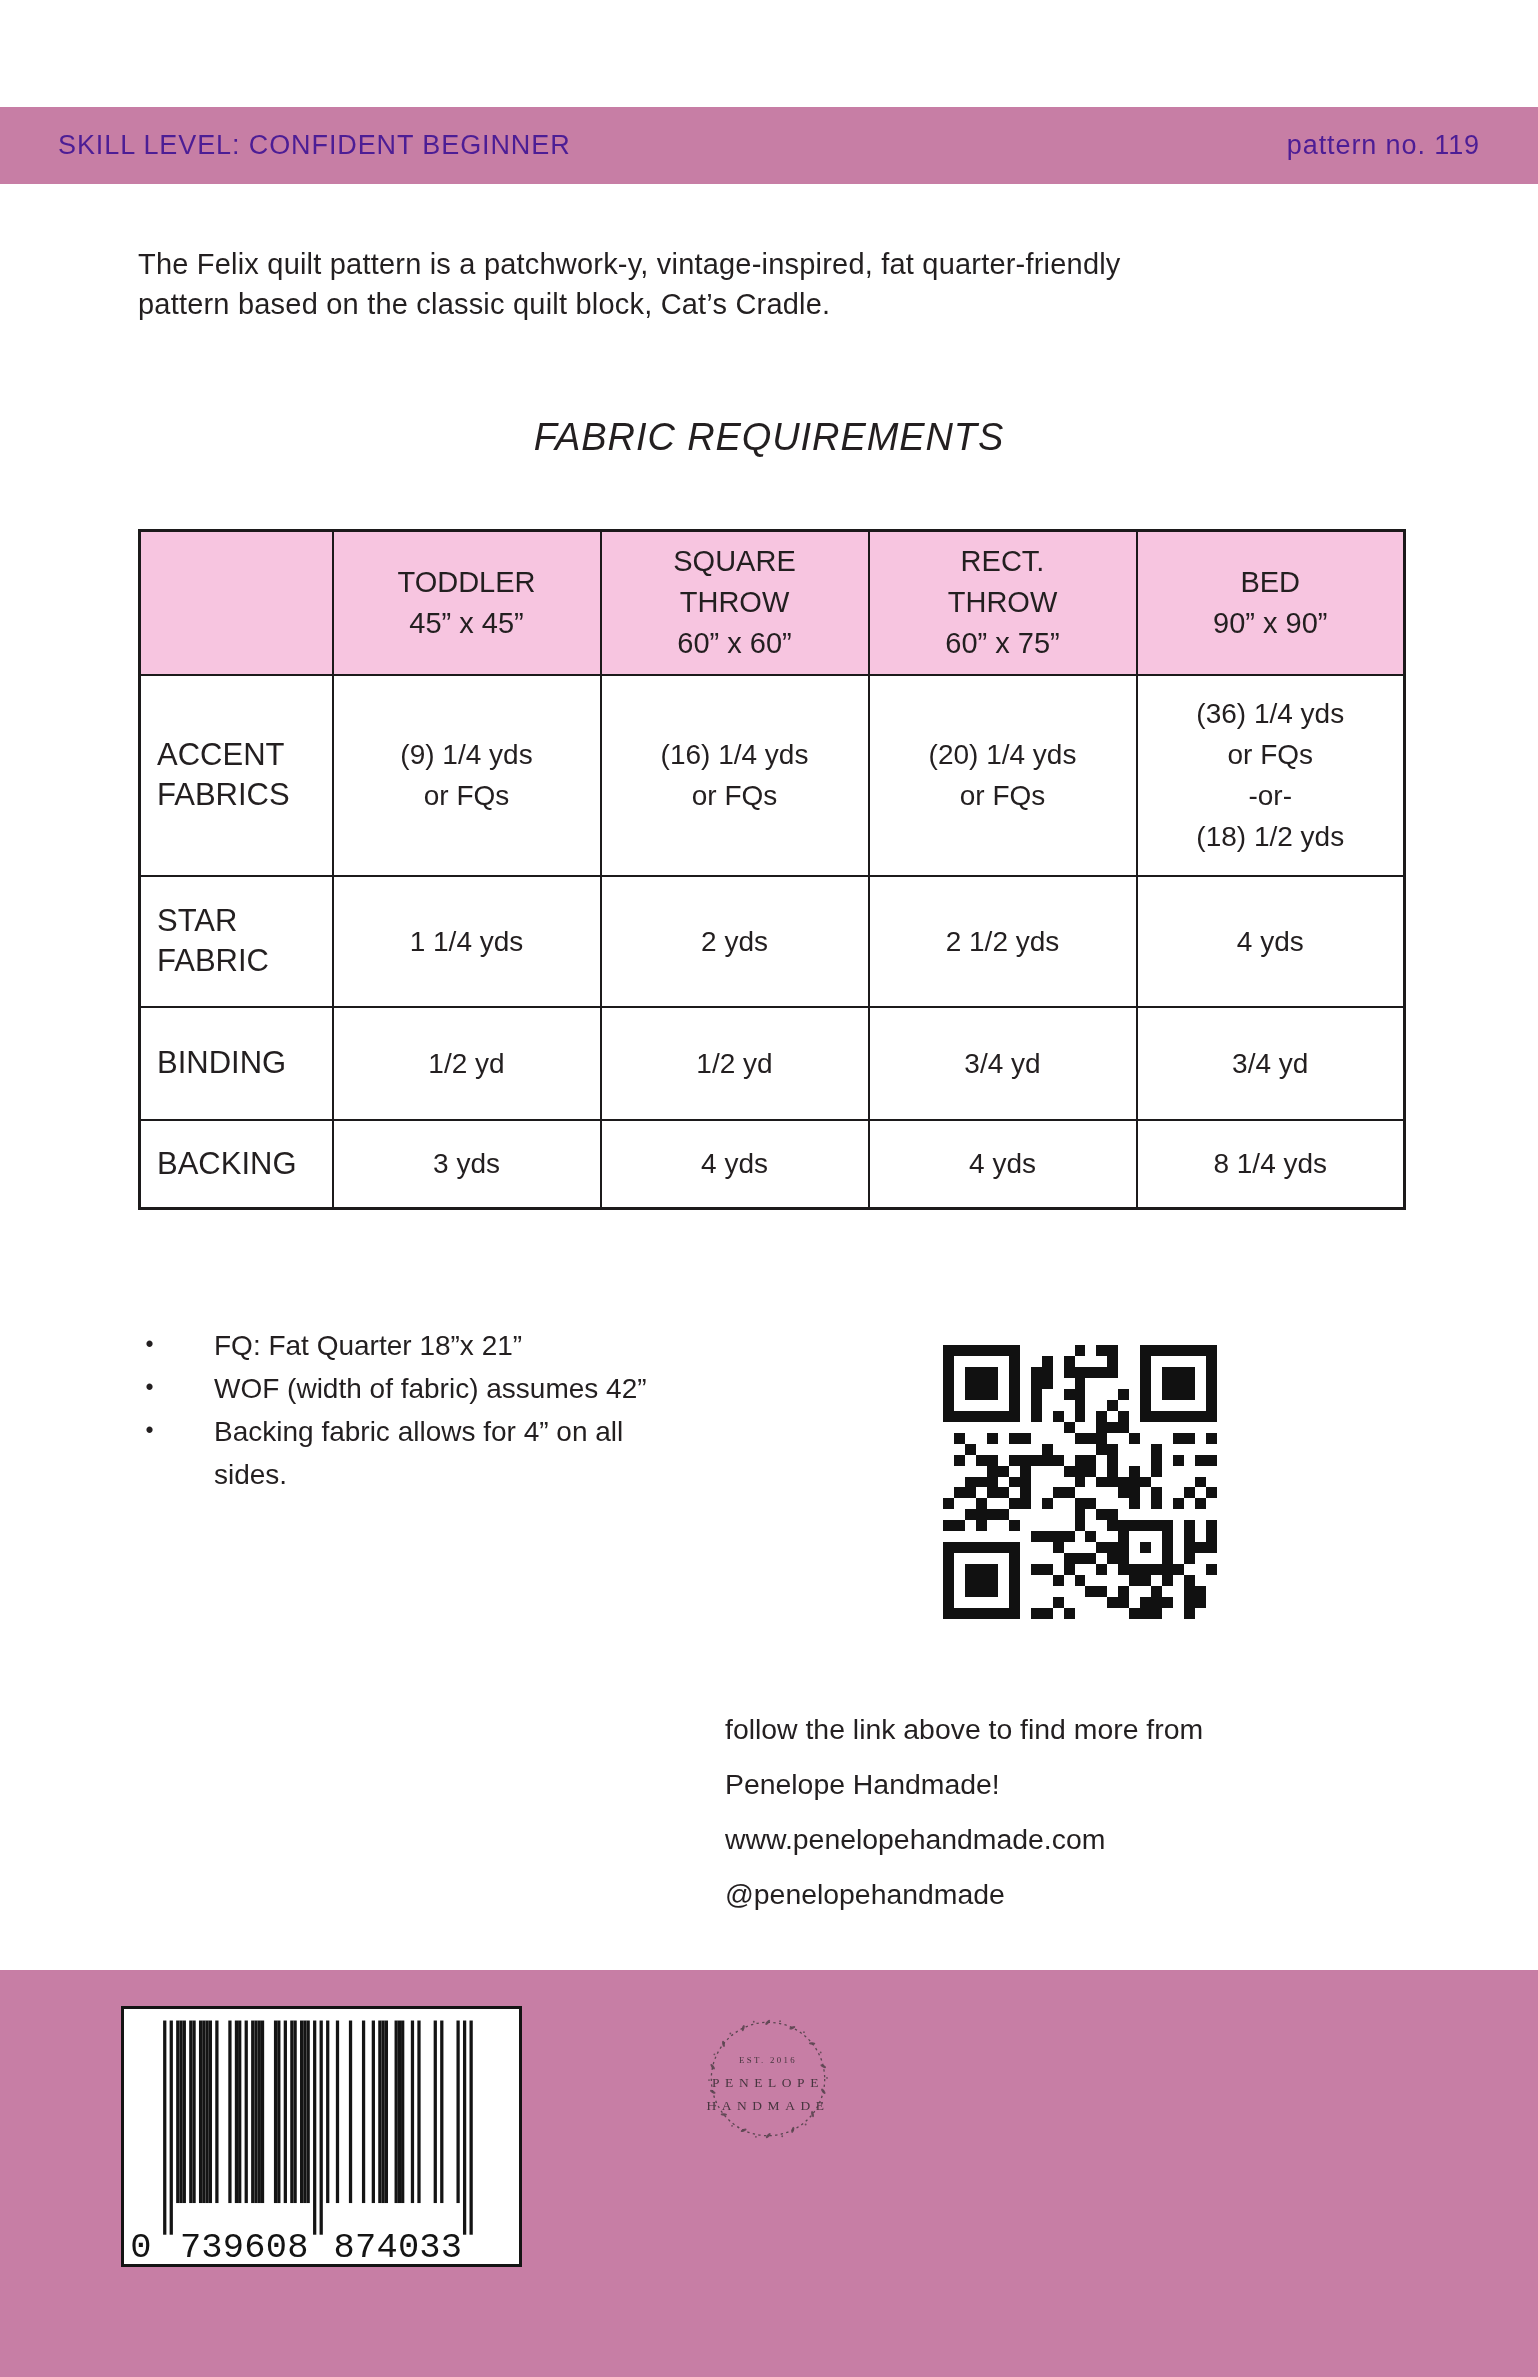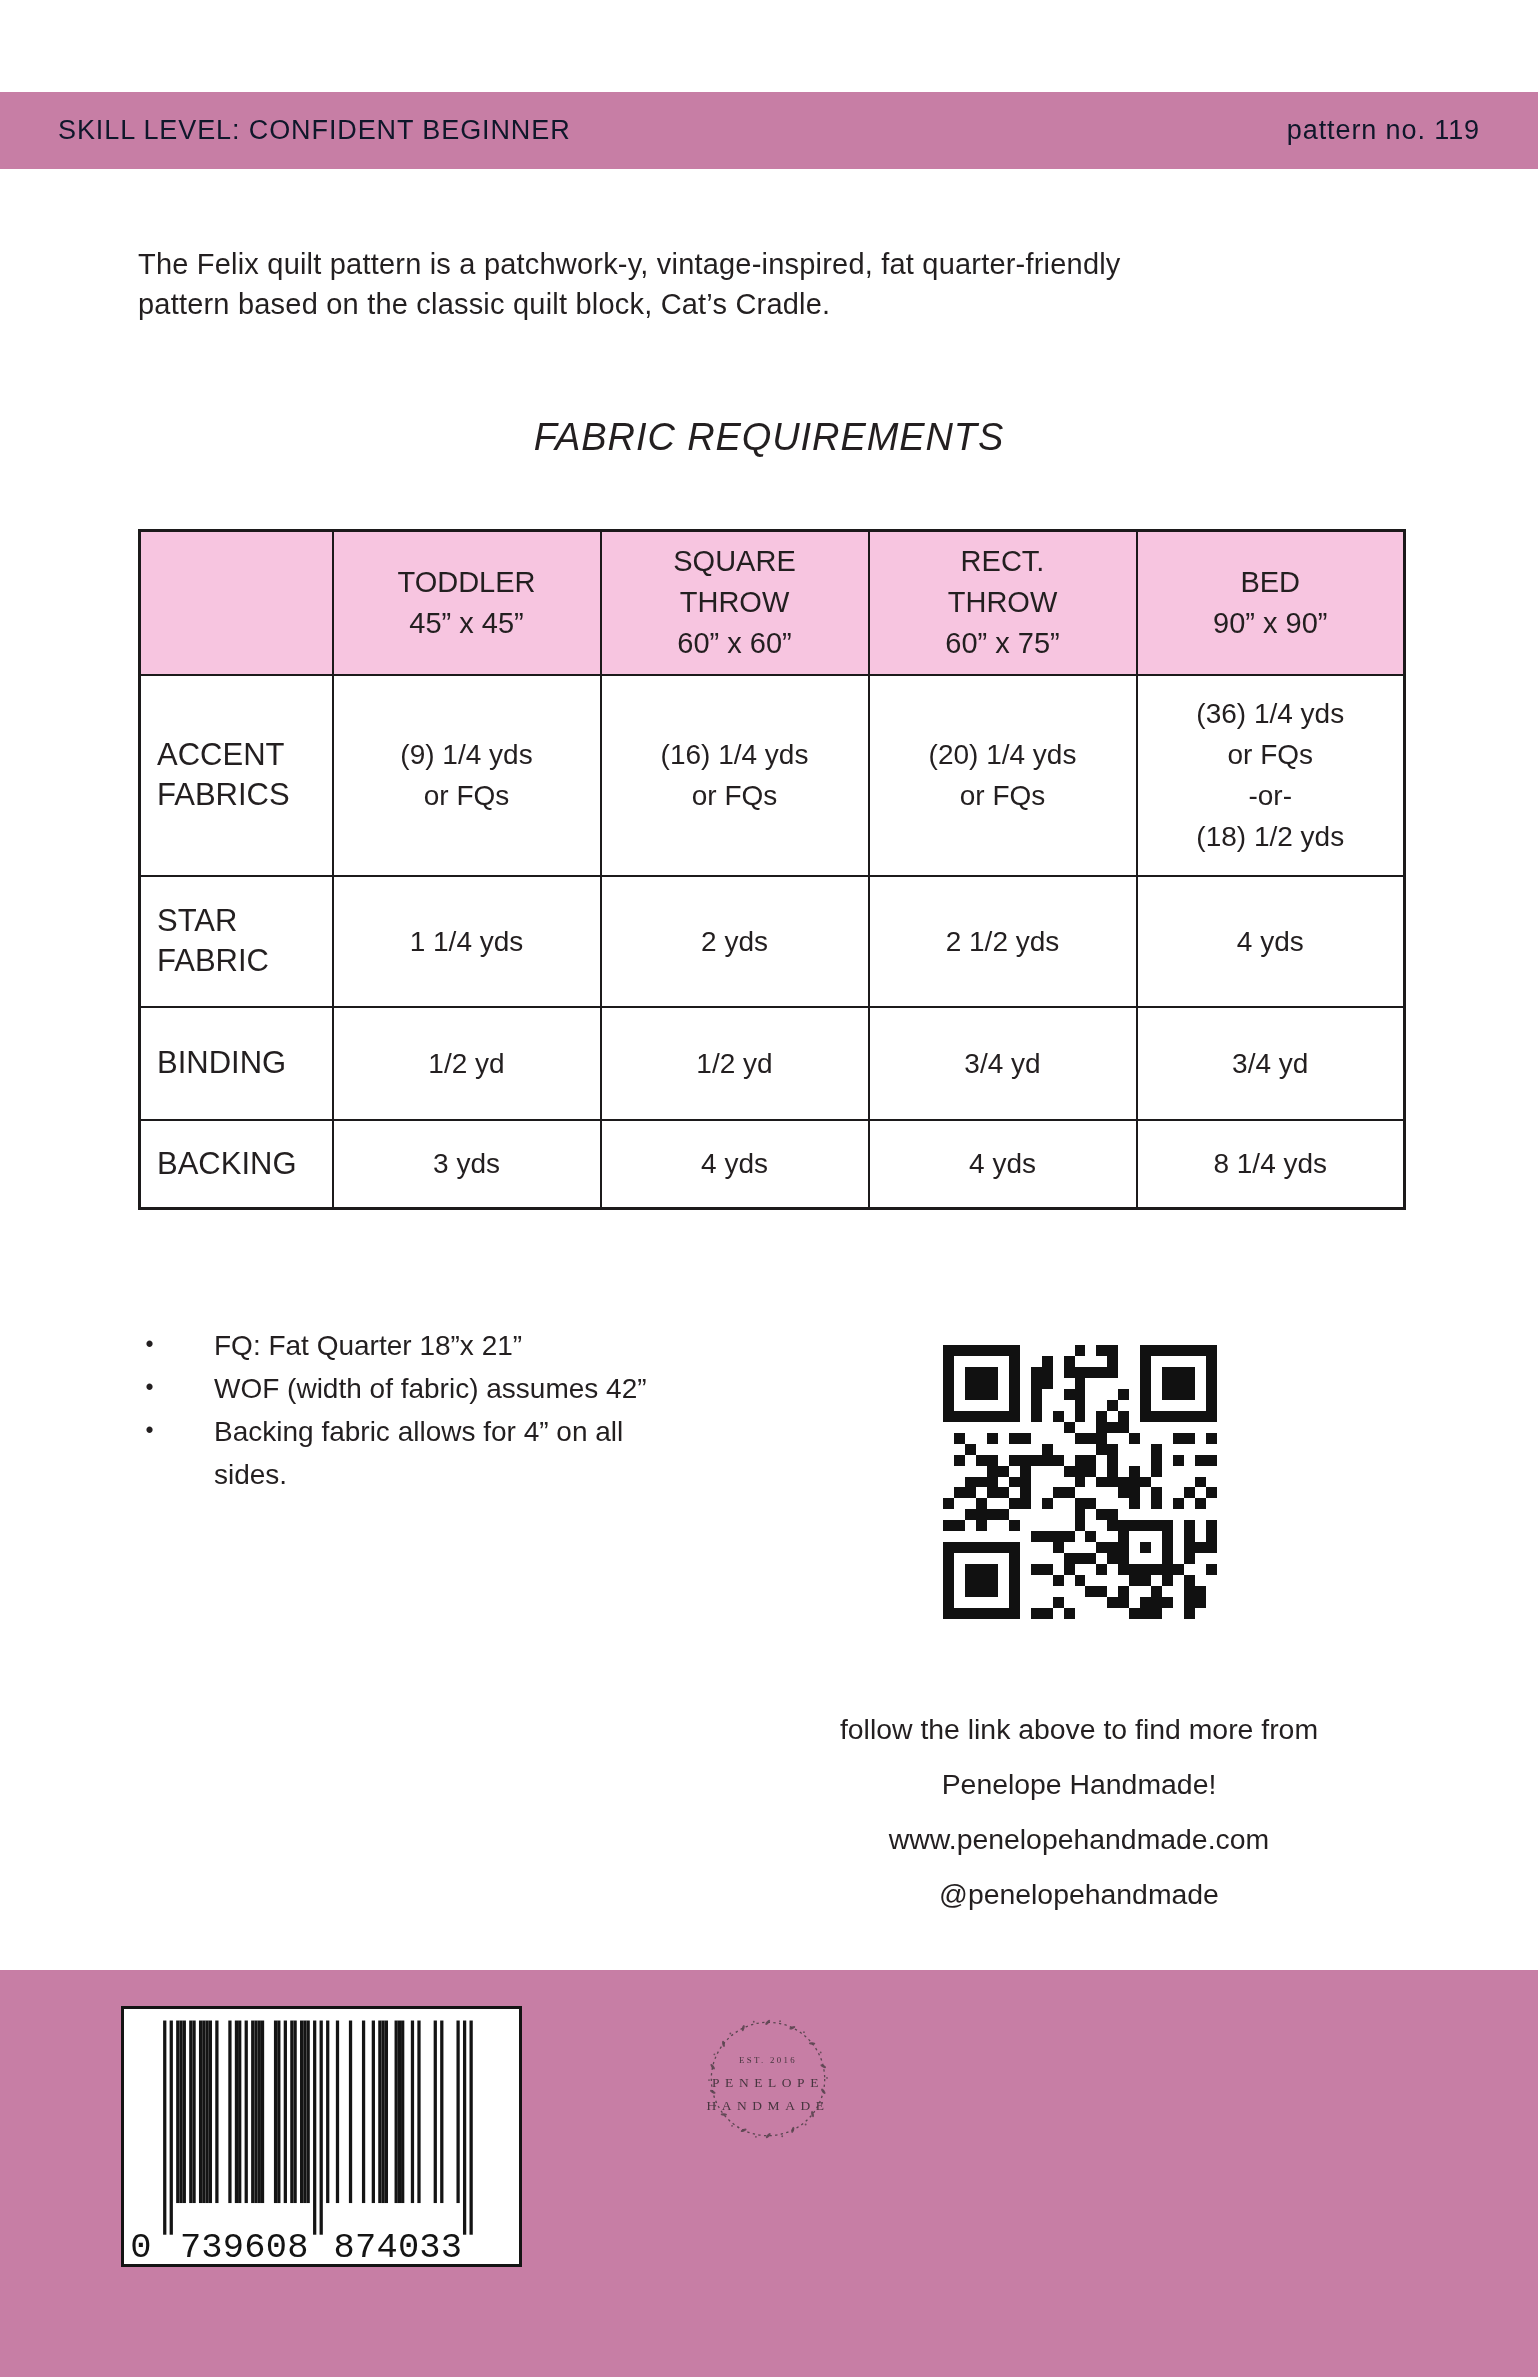--- a/index.html
+++ b/index.html
@@ -1,22 +1,22 @@
 <!DOCTYPE html>
 <html style="font-size:15px"><head>
 <meta charset="utf-8">
 <style>
   html,body{margin:0;padding:0;background:#e8e8e8;}
   .page{position:relative;width:1538px;height:2377px;background:#ffffff;overflow:hidden;
         font-family:"Liberation Sans",sans-serif;color:#231f20;margin:0 auto;}
 
   
-  .top-banner{position:absolute;left:0;top:92px;width:100%;height:77px;background:#c77ea5;
+  .top-banner{position:absolute;left:0;top:107px;width:100%;height:77px;background:#c77ea5;
               display:flex;align-items:center;justify-content:space-between;
-              padding:0 58px;box-sizing:border-box;color:#0f172a;
+              padding:0 58px;box-sizing:border-box;color:#4c1d95;
               font-size:27px;letter-spacing:0.9px;}
 
   
   .intro{position:absolute;left:138px;top:244px;font-size:29px;line-height:40px;letter-spacing:0.2px;}
 
   
   .title{position:absolute;left:0;top:416px;width:100%;text-align:center;
          font-size:38px;font-weight:400;letter-spacing:0.9px;margin:0;font-style:italic;}
 
   
@@ -30,21 +30,21 @@
 
   
   .notes{position:absolute;left:138px;top:1324px;list-style:none;margin:0;padding:0;font-size:28px;}
   .notes li{position:relative;padding-left:76px;line-height:43px;}
   .notes .bullet{position:absolute;left:7.5px;top:-0.9px;font-size:23px;}
 
   
   .qr{position:absolute;left:943px;top:1345px;width:274px;height:274px;}
 
   
-  .promo{position:absolute;left:725px;top:1702px;width:708px;text-align:center;
+  .promo{position:absolute;left:725px;top:1702px;width:708px;text-align:left;
          font-size:28.4px;line-height:55px;}
 
   
   .footer-band{position:absolute;left:0;top:1970px;width:100%;height:407px;background:#c77ea5;}
 
   .barcode{position:absolute;left:121px;top:36px;width:401px;height:261px;background:#ffffff;
            border:3.7px solid #141414;box-sizing:border-box;}
   .barcode svg{display:block;}
   .bc-digit{font-family:"Liberation Mono",monospace;font-size:38px;fill:#141414;}
 

